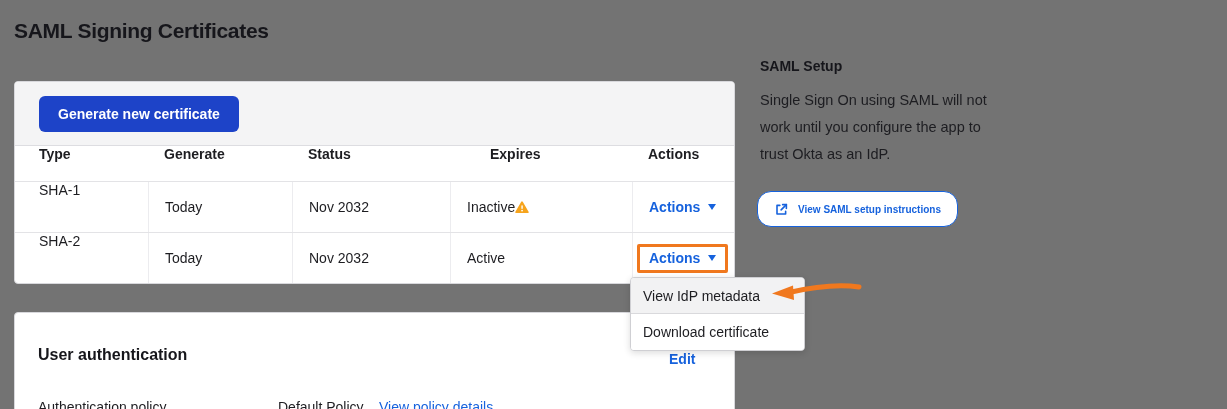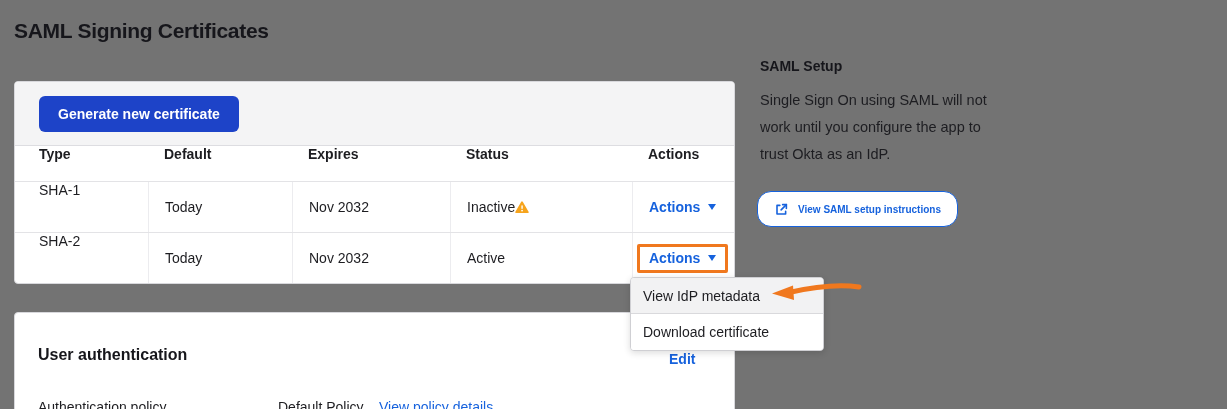--- a/index.html
+++ b/index.html
@@ -28,21 +28,21 @@
   .trow.head .cell { border:none; }
 
   .status-wrap { display:flex; align-items:center; }
   .link { color:#1662dd; font-weight:700; text-decoration:none; cursor:pointer; }
   .caret { display:inline-block; width:0; height:0; border-left:4.5px solid transparent; border-right:4.5px solid transparent; border-top:6px solid #1662dd; margin-left:8px; }
   .actions-link { display:inline-flex; align-items:center; font-size:14px; }
 
   .orange-box { display:inline-flex; align-items:center; border:3px solid #f0781e; border-radius:2px; padding:3px 9px 4px 9px; margin-left:-12px; background:transparent; }
 
   
-  .dropdown { position:absolute; left:630px; top:277px; width:194px; background:#fff; border:1px solid #cfcfd3; border-radius:4px; box-shadow:0 2px 7px rgba(0,0,0,0.14); z-index:5; overflow:hidden; }
+  .dropdown { position:absolute; left:630px; top:277px; width:175px; background:#fff; border:1px solid #cfcfd3; border-radius:4px; box-shadow:0 2px 7px rgba(0,0,0,0.14); z-index:5; overflow:hidden; }
   .menu-item { height:36px; display:flex; align-items:center; padding-left:12px; font-size:14px; color:#1d1d21; cursor:pointer; background:#fff; }
   .menu-item.hovered { background:#f2f2f3; border-bottom:1px solid #d9d9dc; }
 
   
   .annot-arrow { position:absolute; left:769px; top:280px; z-index:6; }
 
   
   .saml-setup { position:absolute; left:760px; top:58px; width:265px; }
   .saml-setup h3 { font-size:14px; font-weight:700; color:#16161b; }
   .saml-setup p { margin-top:13px; font-size:14.5px; line-height:27px; color:#1d1d21; }
@@ -64,23 +64,23 @@
 
   <h1 class="page-title">SAML Signing Certificates</h1>
 
   <div class="cert-panel">
     <div class="cert-band">
       <button class="btn-primary">Generate new certificate</button>
     </div>
     <div class="cert-table">
       <div class="trow head">
         <div class="cell c1">Type</div>
-        <div class="cell c2">Default</div>
+        <div class="cell c2">Generate</div>
+        <div class="cell c4">Status</div>
         <div class="cell c3">Expires</div>
-        <div class="cell c4">Status</div>
         <div class="cell c5">Actions</div>
       </div>
 
       <div class="trow body">
         <div class="cell c1">SHA-1</div>
         <div class="cell c2">Today</div>
         <div class="cell c3">Nov 2032</div>
         <div class="cell c4">
           <span class="status-wrap">
             <span>Inactive</span>

